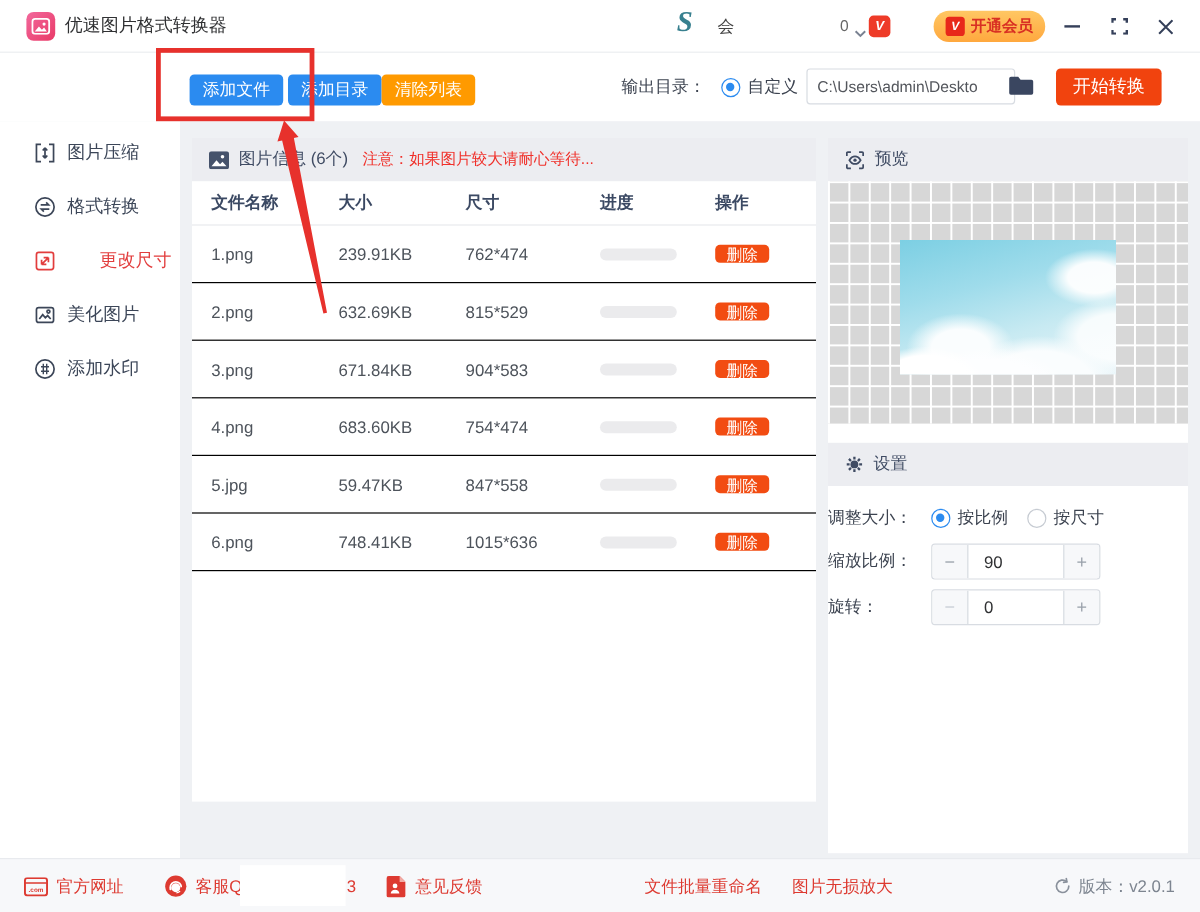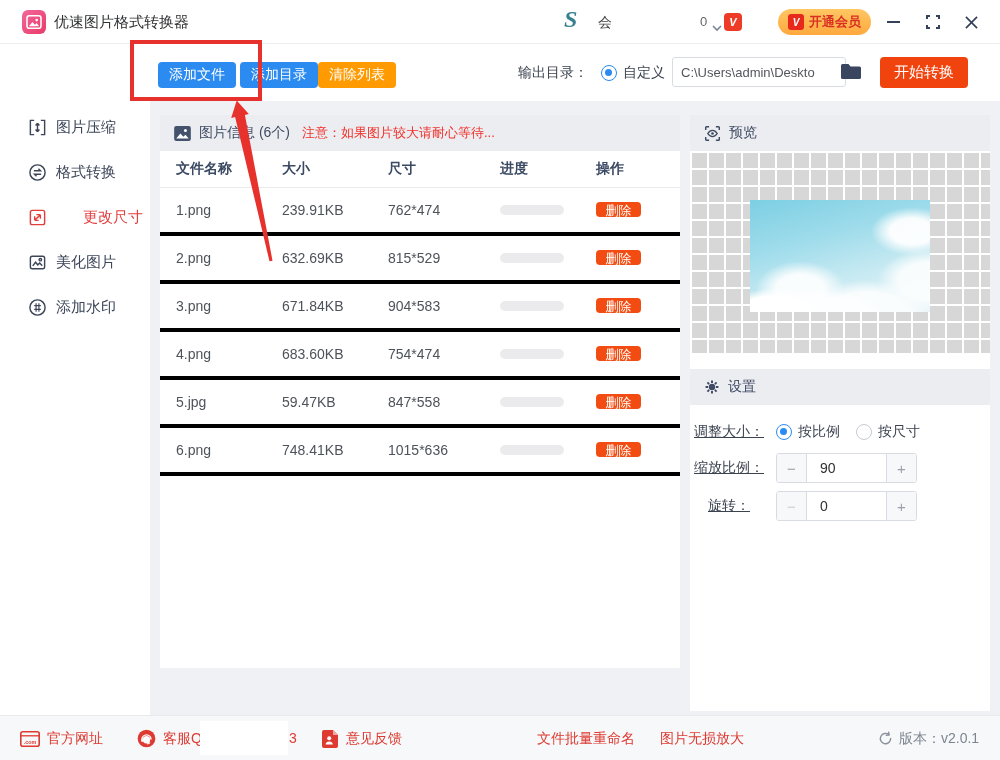--- a/index.html
+++ b/index.html
@@ -71,21 +71,21 @@
   .side-item svg { flex:none; }
 
   .panel-head { height:36px; background:#ecedf1; display:flex; align-items:center; padding:0 14px; gap:8px; }
   .panel-head .ph-title { font-size:14px; color:#3f4b63; }
   .panel-head .ph-note { font-size:13px; color:#f0312b; margin-left:4px; }
 
   .table-panel { position:absolute; left:160px; top:14px; width:520px; height:553px; background:#fff; }
   .tgrid { display:grid; grid-template-columns:106px 106px 112px 96px 1fr; align-items:center; padding:0 16px; }
   .thead { height:37px; border-bottom:1px solid #e8eaed; }
   .thead span { font-size:14px; font-weight:bold; color:#3b4963; }
-  .trow { height:48px; border-bottom:4px solid #000000; }
+  .trow { height:48px; border-bottom:1px solid #000000; }
   .trow span { font-size:14px; color:#4d535b; }
   .pill { width:64px; height:10px; border-radius:5px; background:#ebebed; }
   .btn-del { width:45px; height:15px; border:none; border-radius:4px; background:#f24c12;
     color:#fff; font-size:13px; cursor:pointer; font-family:inherit; }
 
   .right-panel { position:absolute; left:690px; top:14px; width:300px; height:596px; background:#fff; }
   .checker { height:202px; background-color:#d7d7d7;
     background-image:linear-gradient(to right,#ffffff 2px,transparent 2px),
                      linear-gradient(to bottom,#ffffff 2px,transparent 2px);
     background-size:17px 17px; position:relative; }
@@ -94,21 +94,21 @@
       radial-gradient(ellipse 70px 45px at 12% 108%, #ffffff 55%, rgba(255,255,255,0) 72%),
       radial-gradient(ellipse 95px 55px at 40% 116%, #fdfeff 55%, rgba(255,255,255,0) 74%),
       radial-gradient(ellipse 60px 38px at 28% 80%, #fafdfe 40%, rgba(250,253,254,0) 75%),
       radial-gradient(ellipse 85px 48px at 65% 104%, #fafdfe 50%, rgba(250,253,254,0) 76%),
       radial-gradient(ellipse 55px 32px at 90% 28%, rgba(255,255,255,.95) 40%, rgba(255,255,255,0) 75%),
       radial-gradient(ellipse 70px 42px at 100% 72%, rgba(255,255,255,.85) 45%, rgba(255,255,255,0) 75%),
       linear-gradient(165deg,#7ccfe3 0%,#9fdceb 35%,#c8eaf2 65%,#e9f5f9 100%); }
   .panel-gap { height:16px; background:#fff; }
   .settings-body { padding-top:2px; }
   .set-row { display:flex; align-items:center; }
-  .set-label { width:78px; text-align:center; font-size:14px; color:#3c4350; flex:none;text-decoration:underline; }
+  .set-label { width:78px; text-align:left; font-size:14px; color:#3c4350; flex:none; }
   .row-resize { margin-top:16px; }
   .row-resize .radio { margin-left:8px; }
   .radio-txt { font-size:14px; color:#3c4350; margin-left:6px; }
   .row-scale { margin-top:12px; } .row-rotate { margin-top:8px; }
   .stepper { margin-left:8px; width:141px; height:30px; border:1px solid #d8dce2; border-radius:3px;
     display:flex; overflow:hidden; background:#fff; }
   .step-btn { width:30px; display:flex; align-items:center; justify-content:center;
     background:#f7f8fa; color:#9aa1ab; font-size:15px; cursor:pointer; flex:none; }
   .step-minus { border-right:1px solid #d8dce2; }
   .step-plus { border-left:1px solid #d8dce2; }

